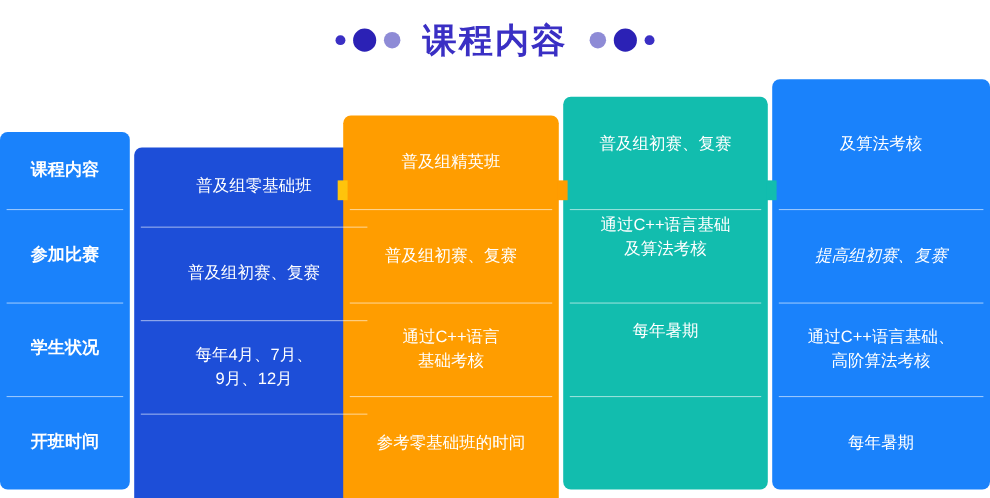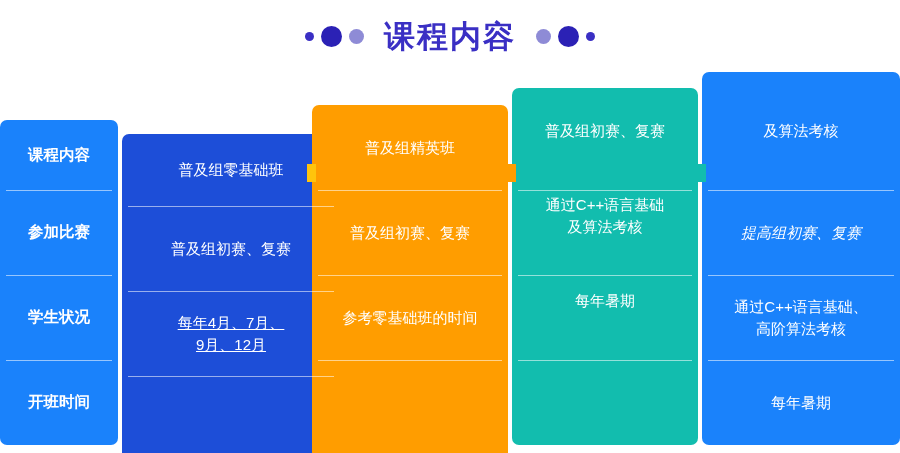--- a/index.html
+++ b/index.html
@@ -132,28 +132,29 @@
       <div class="cell" style="height: 85px;">学生状况</div>
       <div class="row-divider" style="top: 240px;"></div>
       <div class="cell" style="height: 85px; text-align: right;">开班时间</div>
     </div>
     <div class="column col-basic" style="left: 122px; width: 218px; top: 52px; height: 327px; background: #1d4ed8; margin-top: 16px;">
       <div class="cell header-cell" style="height: 72px;">普及组零基础班</div>
       <div class="row-divider" style="top: 72px;"></div>
       <div class="cell" style="height: 85px;">普及组初赛、复赛</div>
       <div class="row-divider" style="top: 157px;"></div>
       <div class="row-divider" style="top: 242px;"></div>
-      <div class="cell" style="height: 85px; text-decoration: underline;">每年4月、7月、<br>9月、12月</div>
+      <div class="cell" style="height: 85px;">每年4月、7月、<br>9月、12月</div>
     </div>
     <div class="notch" style="background: rgb(255, 196, 12); left: 307px; top: 98px;"></div>
     <div class="column col-elite" style="left: 312px; width: 196px; top: 39px; height: 404px; background: rgb(255, 157, 0);">
       <div class="cell header-cell" style="height: 85px;">普及组精英班</div>
       <div class="row-divider" style="top: 85px;"></div>
       <div class="cell" style="height: 85px;">普及组初赛、复赛</div>
       <div class="row-divider" style="top: 170px;"></div>
+      <div class="cell" style="height: 85px;">通过C++语言<br>基础考核</div>
       <div class="row-divider" style="top: 255px;"></div>
       <div class="cell" style="height: 85px;">参考零基础班的时间</div>
     </div>
     <div class="notch" style="background: rgb(255, 157, 0); left: 507px; top: 98px;"></div>
     <div class="column col-sprint" style="left: 512px; width: 186px; top: 22px; height: 357px; background: rgb(18, 189, 174);">
       <div class="row-divider" style="top: 102px;"></div>
       <div class="cell" style="height: 85px;">普及组初赛、复赛</div>
       <div class="row-divider" style="top: 187px;"></div>
       <div class="cell" style="height: 85px;">通过C++语言基础<br>及算法考核</div>
       <div class="row-divider" style="top: 272px;"></div>

